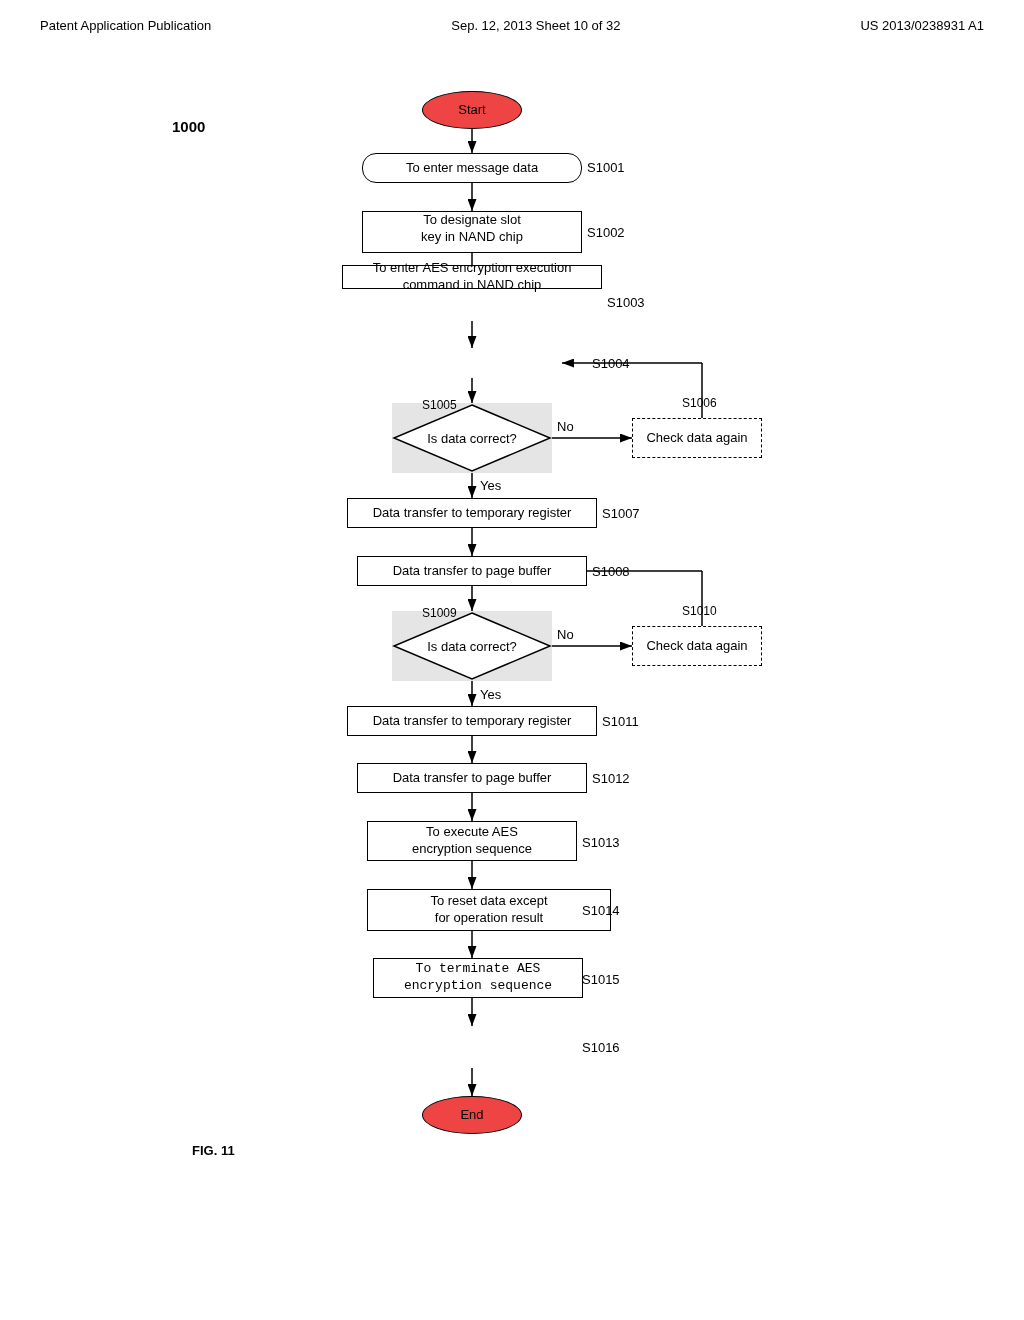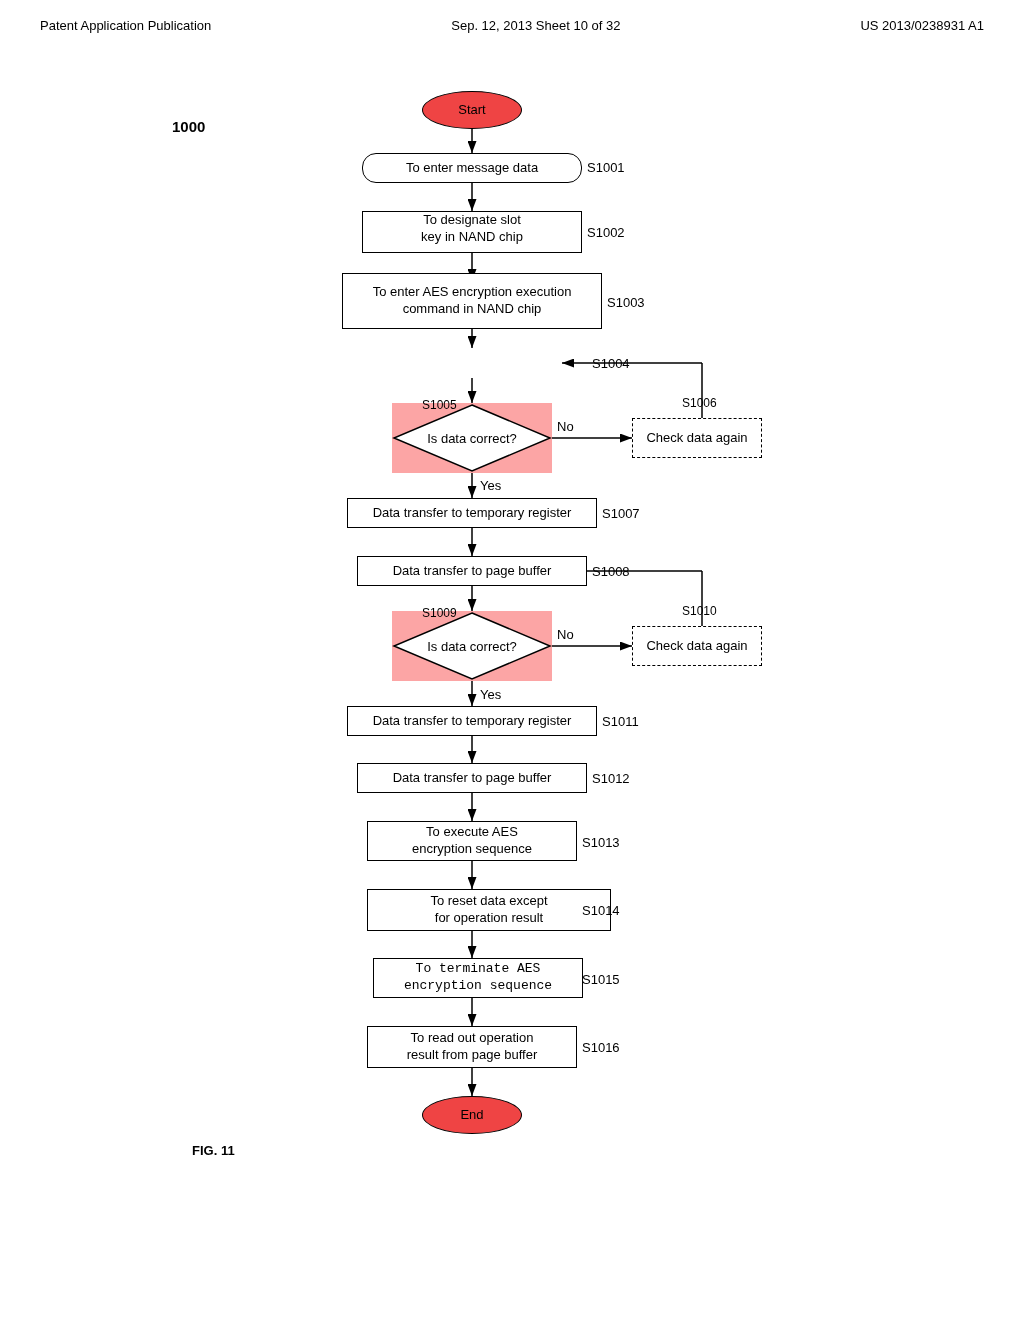--- a/index.html
+++ b/index.html
@@ -55,21 +55,21 @@
     .oval-node {
       border: 1.5px solid #000;
       border-radius: 50%;
       background: #ef4444;
       padding: 8px 20px;
     }
 
     .diamond-node {
       width: 160px;
       height: 70px;
-      background: #fca5a5;
+      background: #e5e5e5;
       position: absolute;
     }
 
     .diamond-node svg {
       position: absolute;
       top: 0; left: 0;
     }
 
     .diamond-text {
       position: absolute;
@@ -188,21 +188,21 @@
       <span>To enter message data</span>
     </div>
     <span class="label-text" style="left:425px; top:97px;">S1001</span>
 
     <div class="flow-node rect-node" style="left:200px; top:148px; width:220px; height:42px;align-items:flex-end;">
       <span style="white-space:pre-line;">To designate slot
 key in NAND chip</span>
     </div>
     <span class="label-text" style="left:425px; top:162px;">S1002</span>
 
-    <div class="flow-node rect-node" style="left:180px; top:210px; width:260px; height:56px;">
+    <div class="flow-node rect-node" style="left:180px; top:202px; width:260px; height:24px;">
       <span style="white-space:pre-line; text-align:center;">To enter AES encryption execution
 command in NAND chip</span>
     </div>
     <span class="label-text" style="left:445px; top:232px;">S1003</span>
 
     <span class="label-text" style="left:430px; top:293px;">S1004</span>
 
     <div class="diamond-node" style="left:230px; top:340px; width:160px; height:70px;">
       <svg viewBox="0 0 160 70" width="160" height="70">
         <polygon points="80,2 158,35 80,68 2,35" fill="#fff" stroke="#000" stroke-width="1.5"></polygon>
@@ -264,24 +264,20 @@
 for operation result</span>
     </div>
     <span class="label-text" style="left:420px; top:840px;">S1014</span>
 
     <div class="flow-node rect-node" style="left:211px; top:895px; width:210px; height:40px;font-family:Liberation Mono, monospace;">
       <span style="white-space:pre-line;">To terminate AES
 encryption sequence</span>
     </div>
     <span class="label-text" style="left:420px; top:909px;">S1015</span>
 
-    <div class="flow-node rect-node" style="left:205px; top:963px; width:210px; height:42px;">
-      <span style="white-space:pre-line;">To read out operation
-result from page buffer</span>
-    </div>
     <span class="label-text" style="left:420px; top:977px;">S1016</span>
 
     <div class="flow-node oval-node" style="left:260px; top:1033px; width:100px; height:38px; border-radius:50%;text-align:right;">
       <span>End</span>
     </div>
 
     <div class="figure-label" style="left:30px; top:1080px;">FIG. 11</div>
 
   </div>
 </div>

